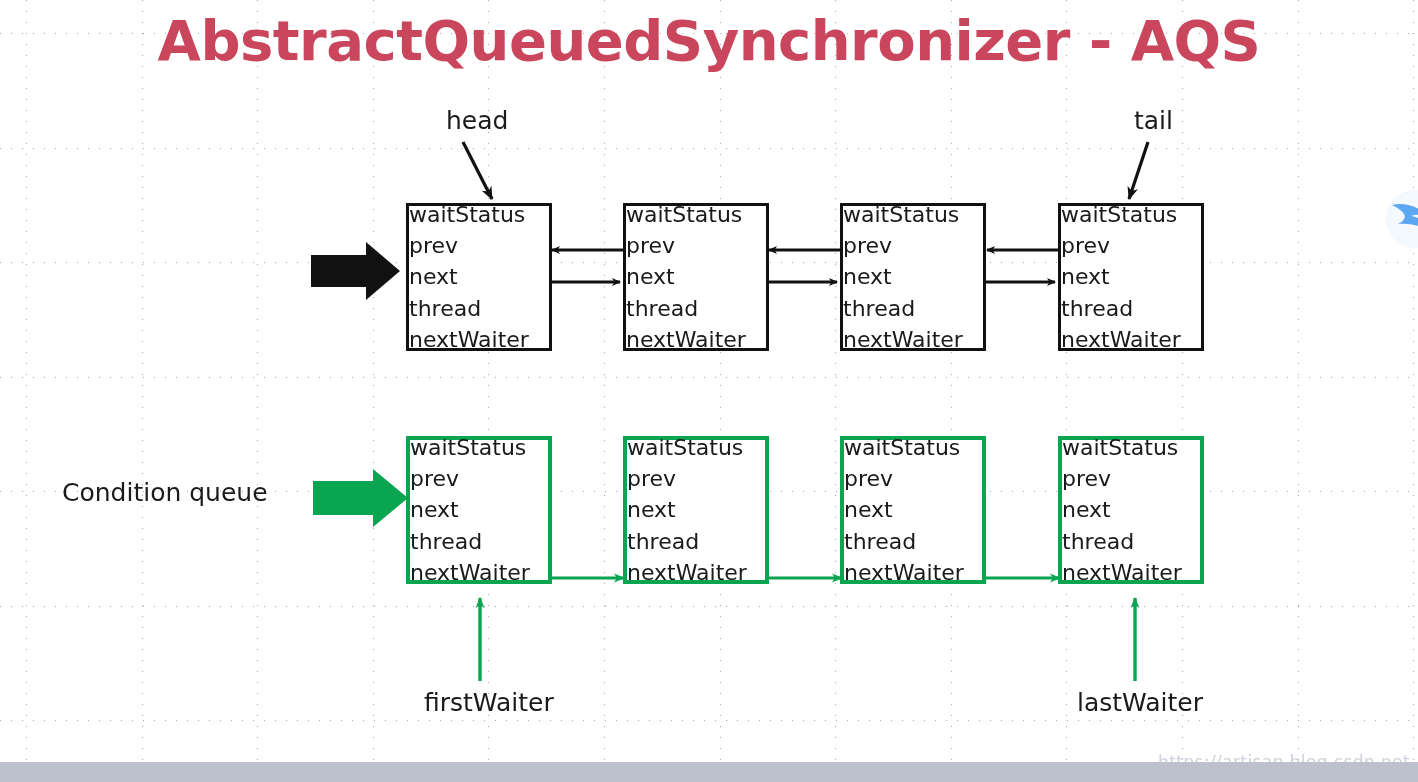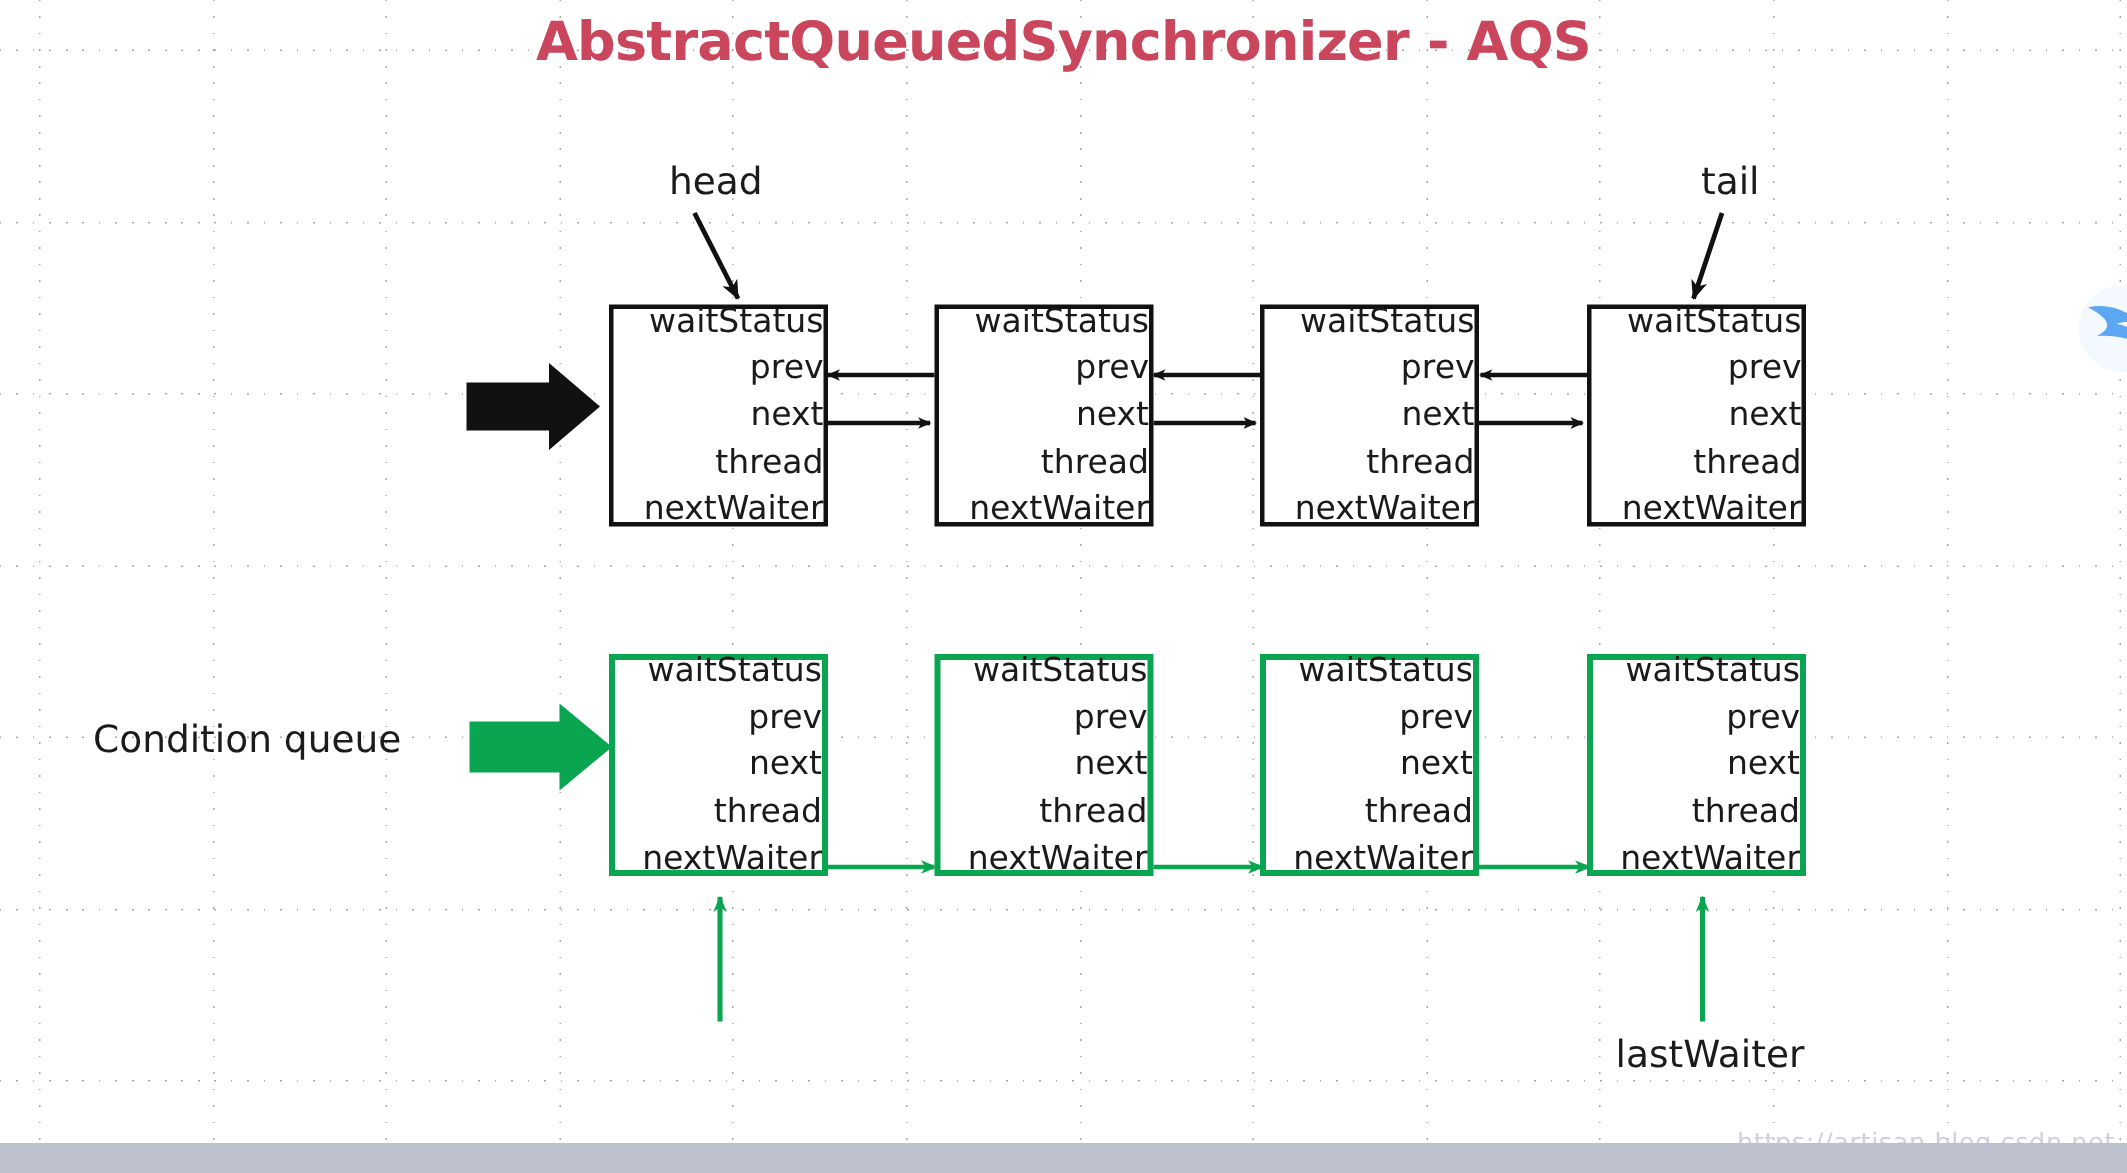--- a/index.html
+++ b/index.html
@@ -33,21 +33,21 @@
     background-image: repeating-linear-gradient(to right, #a8a8a8 0px, #a8a8a8 1px, transparent 1px, transparent 11px);
   }
 
   
   .title {
     position: absolute;
     left: 0;
     top: 8px;
     width: 1418px;
     text-align: center;
-    font-size: 36px;
+    font-size: 56px;
     font-weight: bold;
     letter-spacing: -0.5px;
     color: #c9465c;
     white-space: nowrap;
   }
 
   
   .node {
     position: absolute;
     width: 146px;
@@ -57,21 +57,21 @@
     display: flex;
     flex-direction: column;
     justify-content: center;
     align-items: center;
     font-size: 22px;
     color: #1a1a1a;
     line-height: 1.42;
   }
   .node.sync  { border: 3px solid #111111; }
   .node.cond  { border: 4px solid #09a550; }
-  .node .field { display:block; width:100%; text-align:right; }
+  .node .field { display:block; width:100%; text-align:left; }
 
   
   .lbl {
     position: absolute;
     font-size: 25px;
     color: #1b1b1b;
     white-space: nowrap;
   }
 
   
@@ -204,20 +204,21 @@
     </g>
 
     <g>
       <line x1="1135" y1="681" x2="1135" y2="598" stroke="#09a550" stroke-width="3.4" marker-end="url(#arrowGreen)"></line>
     </g>
   </svg>
 
   <div class="lbl" style="left:446px; top:106px;">head</div>
   <div class="lbl" style="left:1134px; top:106px;">tail</div>
   <div class="lbl" style="left:62px; top:478px;">Condition queue</div>
+  <div class="lbl" style="left:424px; top:688px;">firstWaiter</div>
   <div class="lbl" style="left:1077px; top:688px;">lastWaiter</div>
 
   <div class="node sync" style="left:406px; top:203px;">
     <span class="field">waitStatus</span>
     <span class="field">prev</span>
     <span class="field">next</span>
     <span class="field">thread</span>
     <span class="field">nextWaiter</span>
   </div>
   <div class="node sync" style="left:623px; top:203px;">

